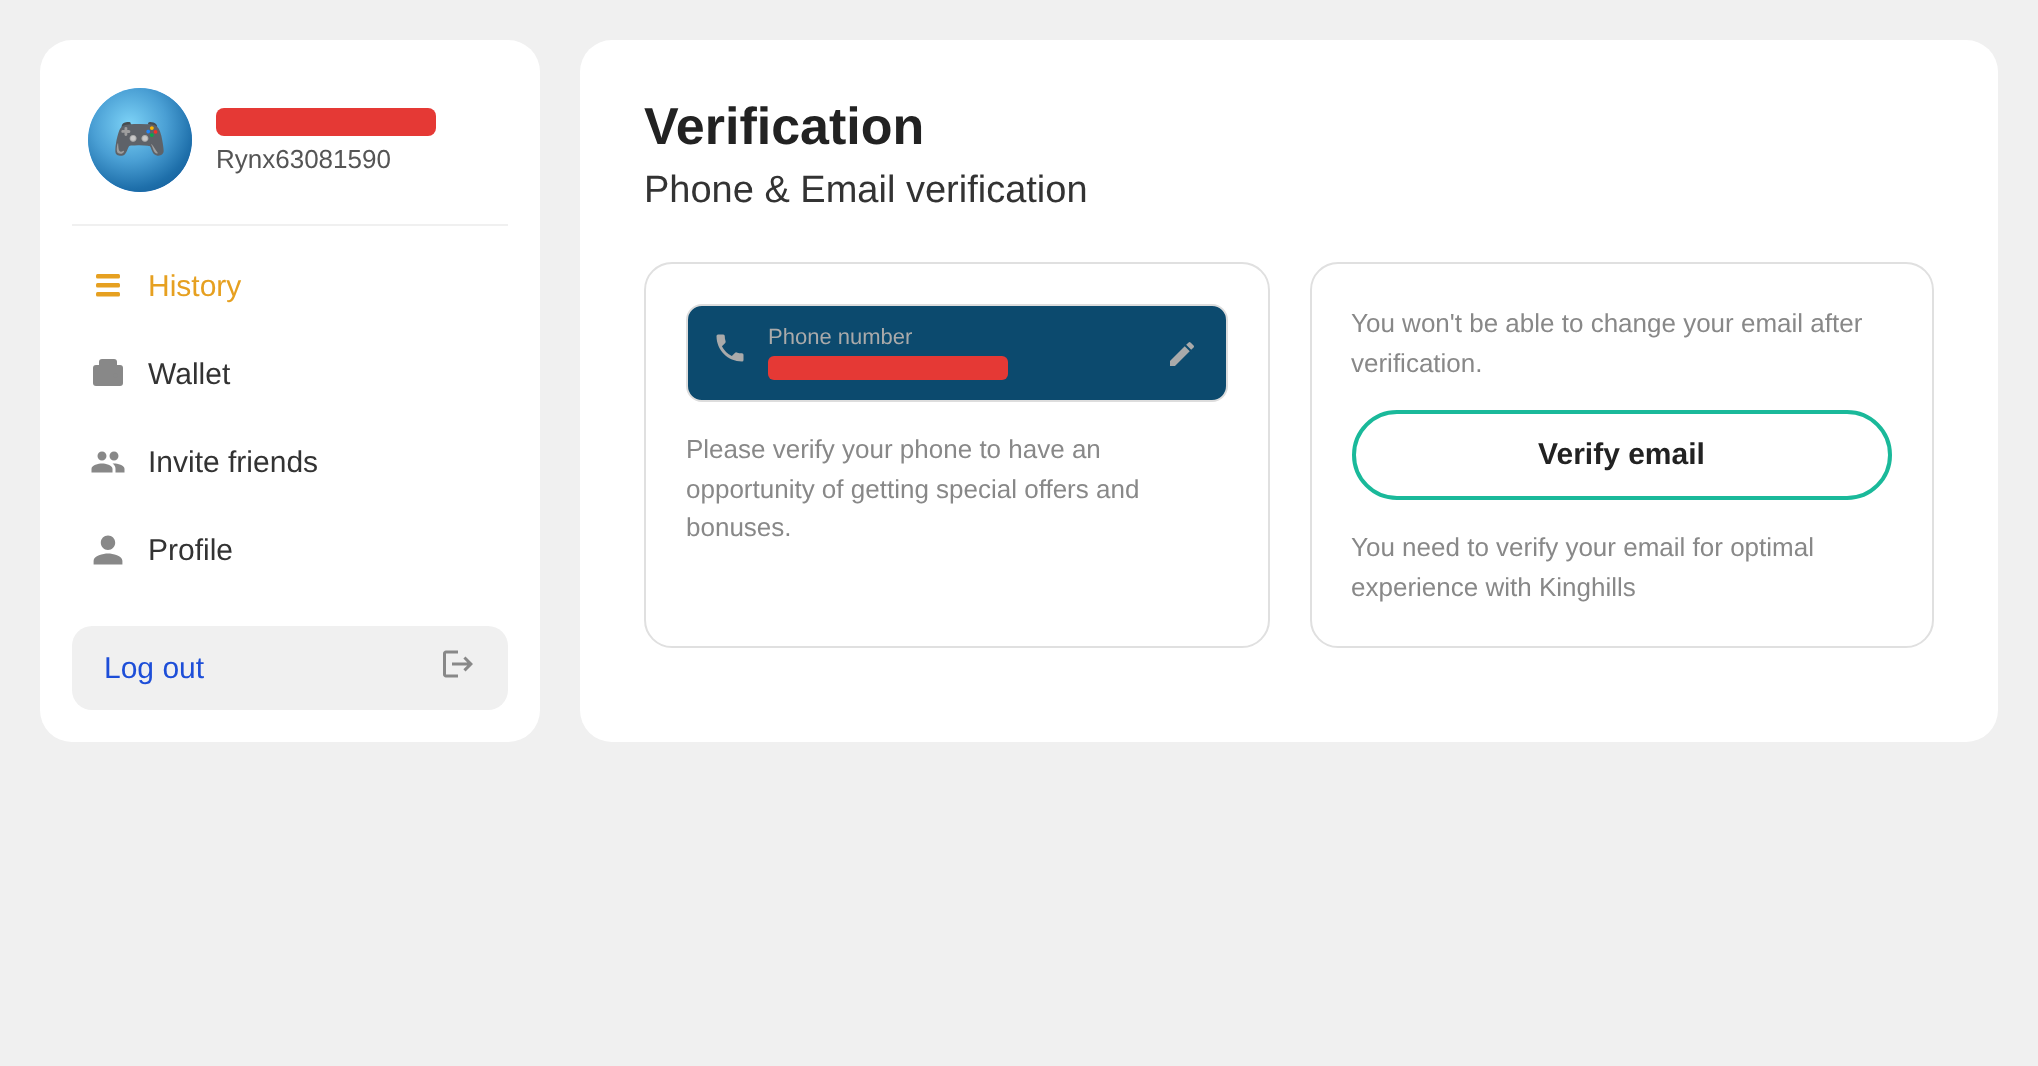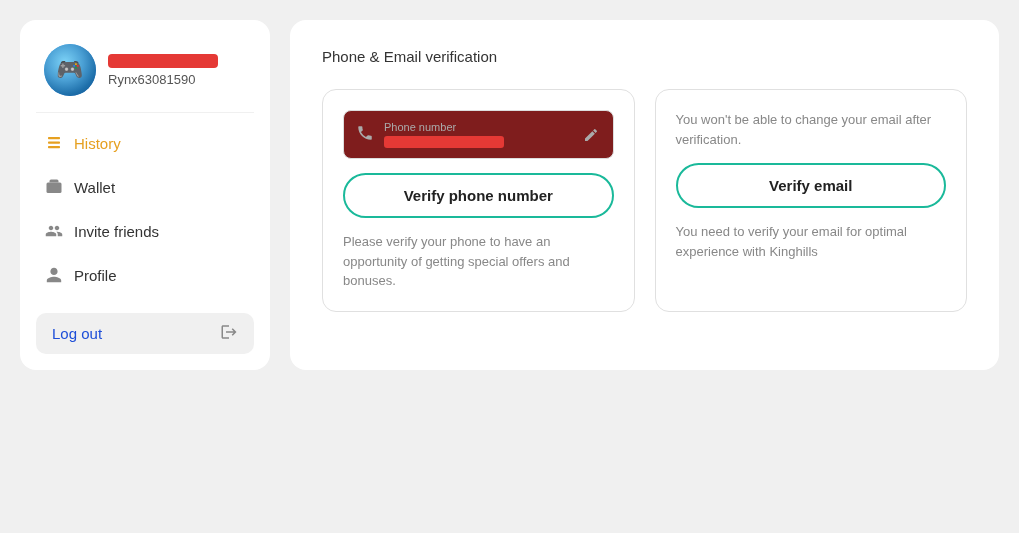--- a/index.html
+++ b/index.html
@@ -121,21 +121,21 @@
       border-radius: 16px;
       padding: 28px 32px;
     }
     .page-title {
       font-size: 26px;
       font-weight: 700;
       color: #222;
       margin-bottom: 6px;
     }
     .page-subtitle {
-      font-size: 15px;
+      font-size: 19px;
       color: #333;
       font-weight: 500;
       margin-bottom: 24px;
     }
     .verification-cards {
       display: flex;
       gap: 20px;
     }
     .verify-card {
       background: #fff;
@@ -144,21 +144,21 @@
       padding: 20px;
       flex: 1;
       display: flex;
       flex-direction: column;
       gap: 14px;
     }
     .field-row {
       display: flex;
       align-items: center;
       gap: 10px;
-      background: #7f1d1d;
+      background: #0c4a6e;
       border: 1.5px solid #ddd;
       border-radius: 8px;
       padding: 10px 12px;
       position: relative;
     }
     .field-icon {
       color: #aaa;
       flex-shrink: 0;
     }
     .field-content {
@@ -270,20 +270,21 @@
       <span>Log out</span>
       <span>
         <svg width="18" height="18" viewBox="0 0 24 24" fill="#888">
             <path d="M17 7l-1.41 1.41L18.17 11H8v2h10.17l-2.58 2.58L17 17l5-5zM4 5h8V3H4c-1.1 0-2 .9-2 2v14c0 1.1.9 2 2 2h8v-2H4V5z"></path>
           </svg>
       </span>
     </button>
   </div>
 
   <div class="main-content">
+    <h1 class="page-title">Verification</h1>
     <p class="page-subtitle">Phone &amp; Email verification</p>
 
     <div class="verification-cards">
 
       <div class="verify-card">
         <div class="field-row">
           <span class="field-icon">
             <svg width="18" height="18" viewBox="0 0 24 24" fill="#aaa">
                 <path d="M6.62 10.79a15.05 15.05 0 006.59 6.59l2.2-2.2a1 1 0 011.01-.24c1.12.37 2.33.57 3.58.57a1 1 0 011 1V20a1 1 0 01-1 1C10.61 21 3 13.39 3 4a1 1 0 011-1h3.5a1 1 0 011 1c0 1.25.2 2.46.57 3.58a1 1 0 01-.24 1.01l-2.21 2.2z"></path>
               </svg>
@@ -292,21 +293,20 @@
             <span class="field-label">Phone number</span>
             <div class="field-value-bar"></div>
           </div>
           <button class="edit-icon-btn">
             <svg width="16" height="16" viewBox="0 0 24 24" fill="currentColor">
                 <path d="M3 17.25V21h3.75L17.81 9.94l-3.75-3.75L3 17.25zM20.71 7.04a1 1 0 000-1.41l-2.34-2.34a1 1 0 00-1.41 0l-1.83 1.83 3.75 3.75 1.83-1.83z"></path>
               </svg>
           </button>
         </div>
 
-        <button class="verify-btn">Verify phone number</button>
 
         <p class="card-note">Please verify your phone to have an opportunity of getting special offers and bonuses.</p>
       </div>
 
       <div class="verify-card">
 
         <p class="card-note">You won't be able to change your email after verification.</p>
 
         <button class="verify-btn">Verify email</button>
 

